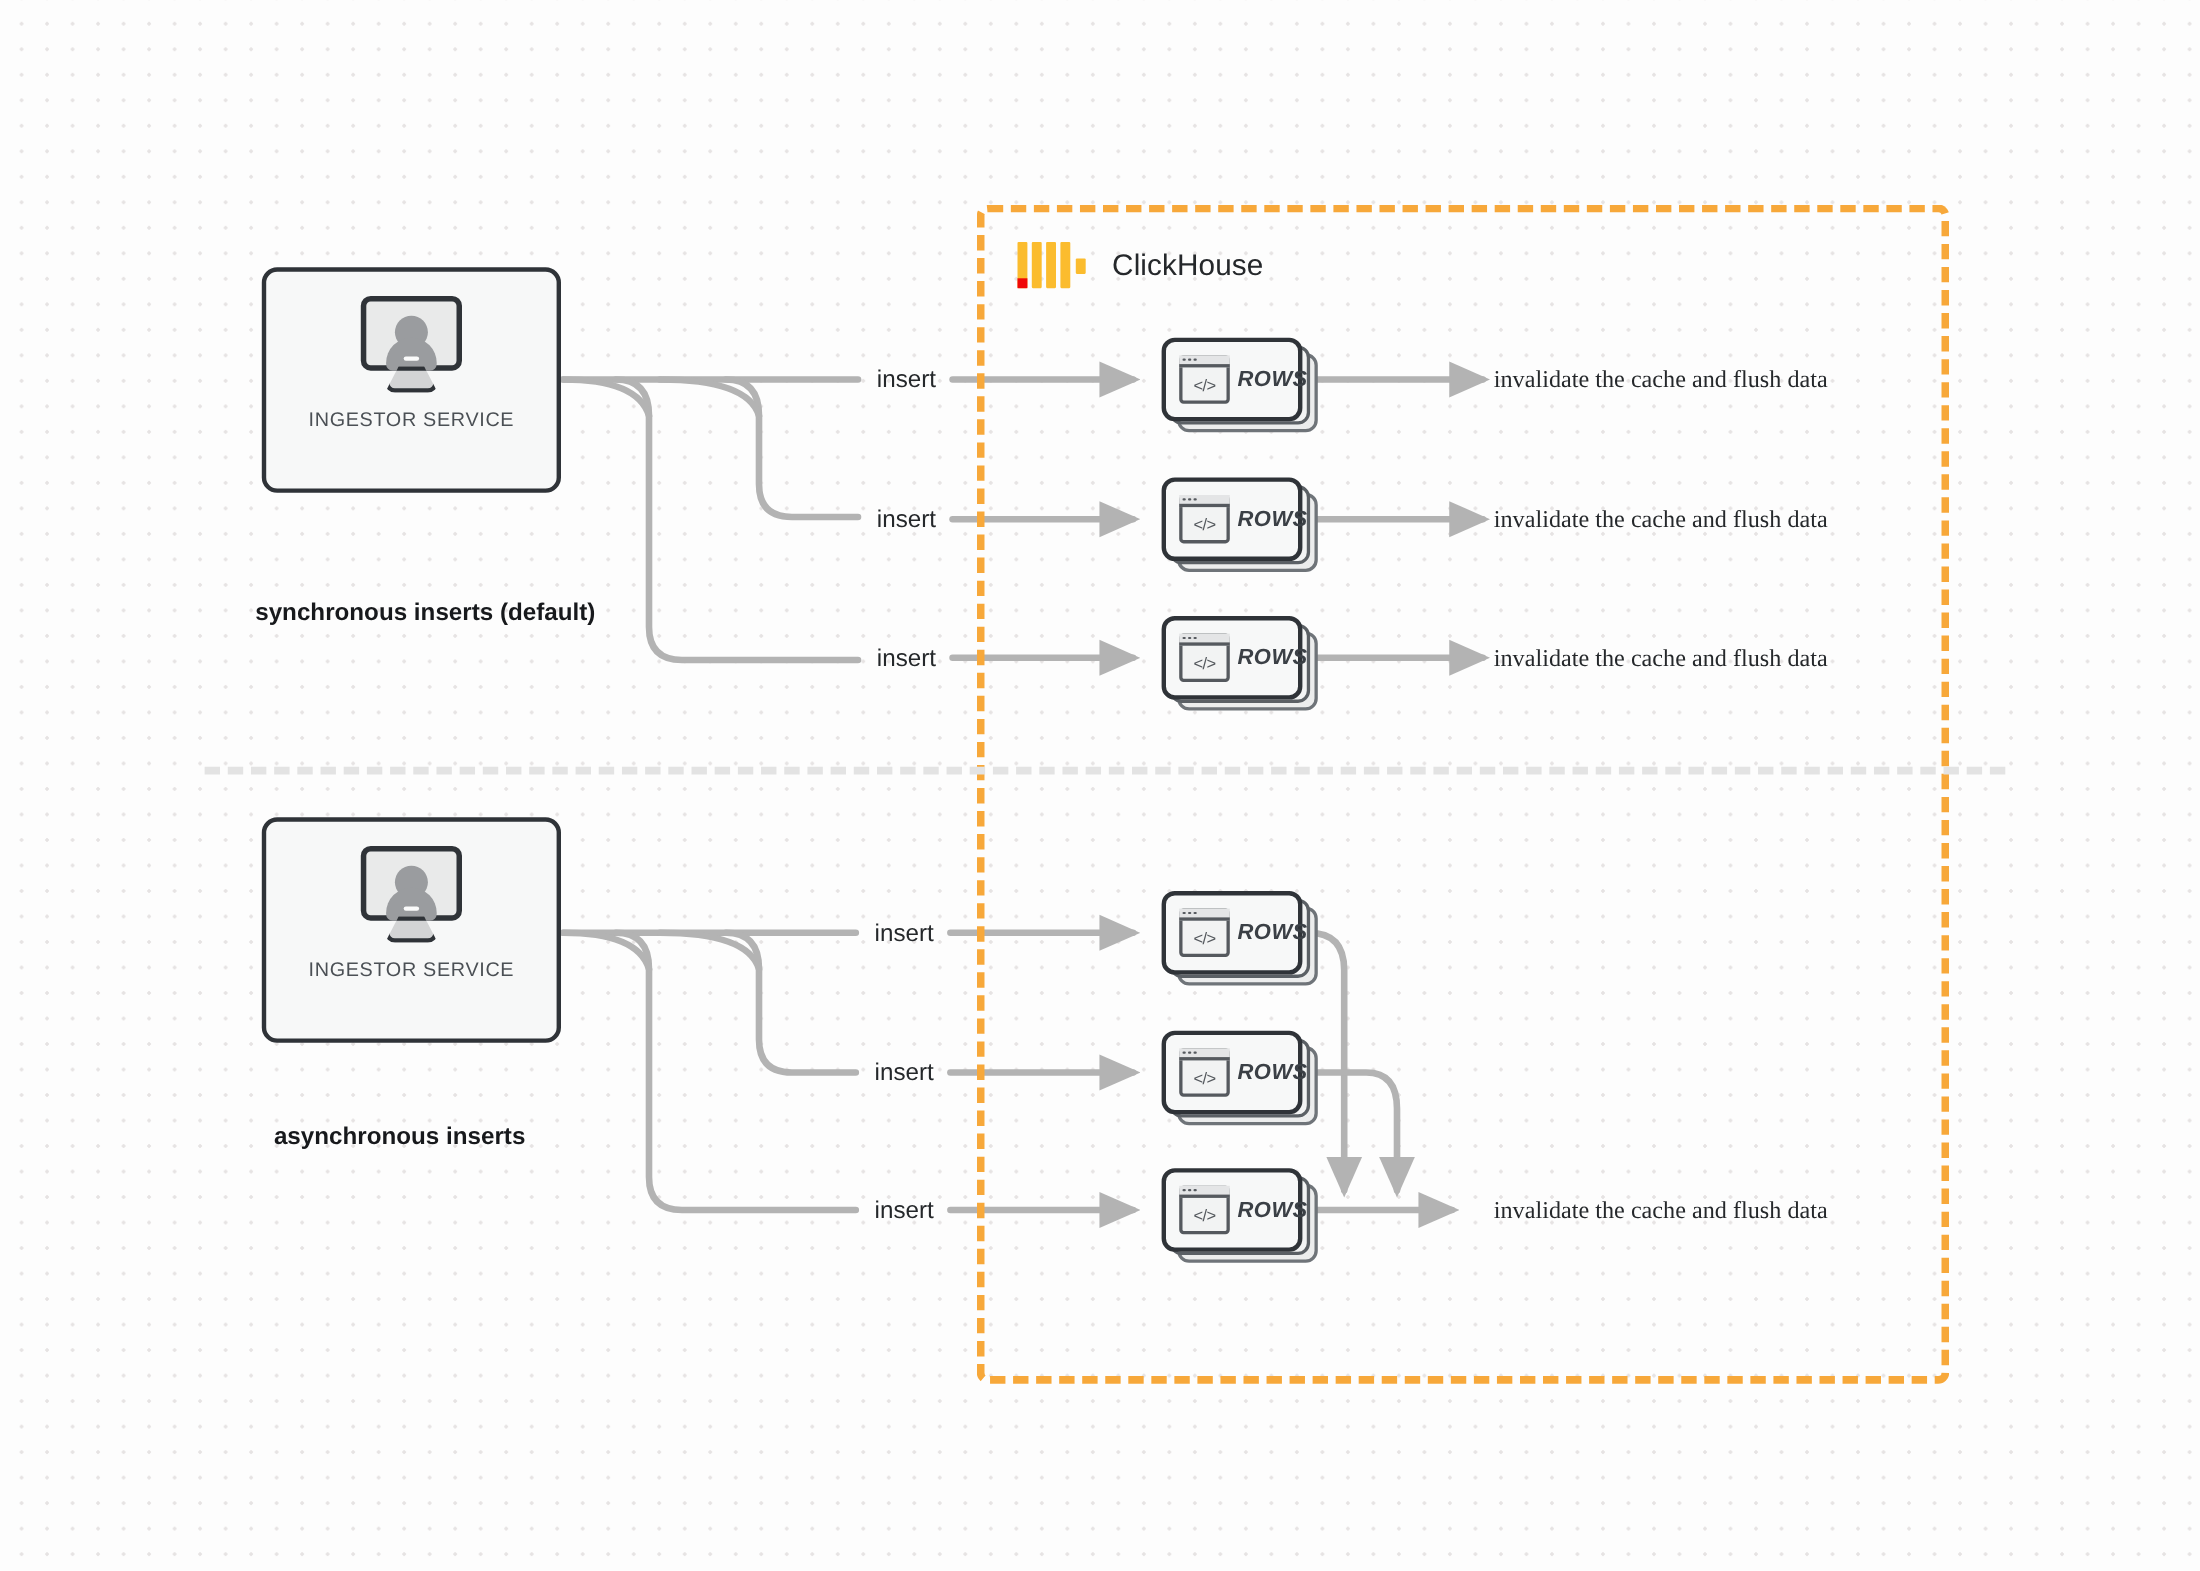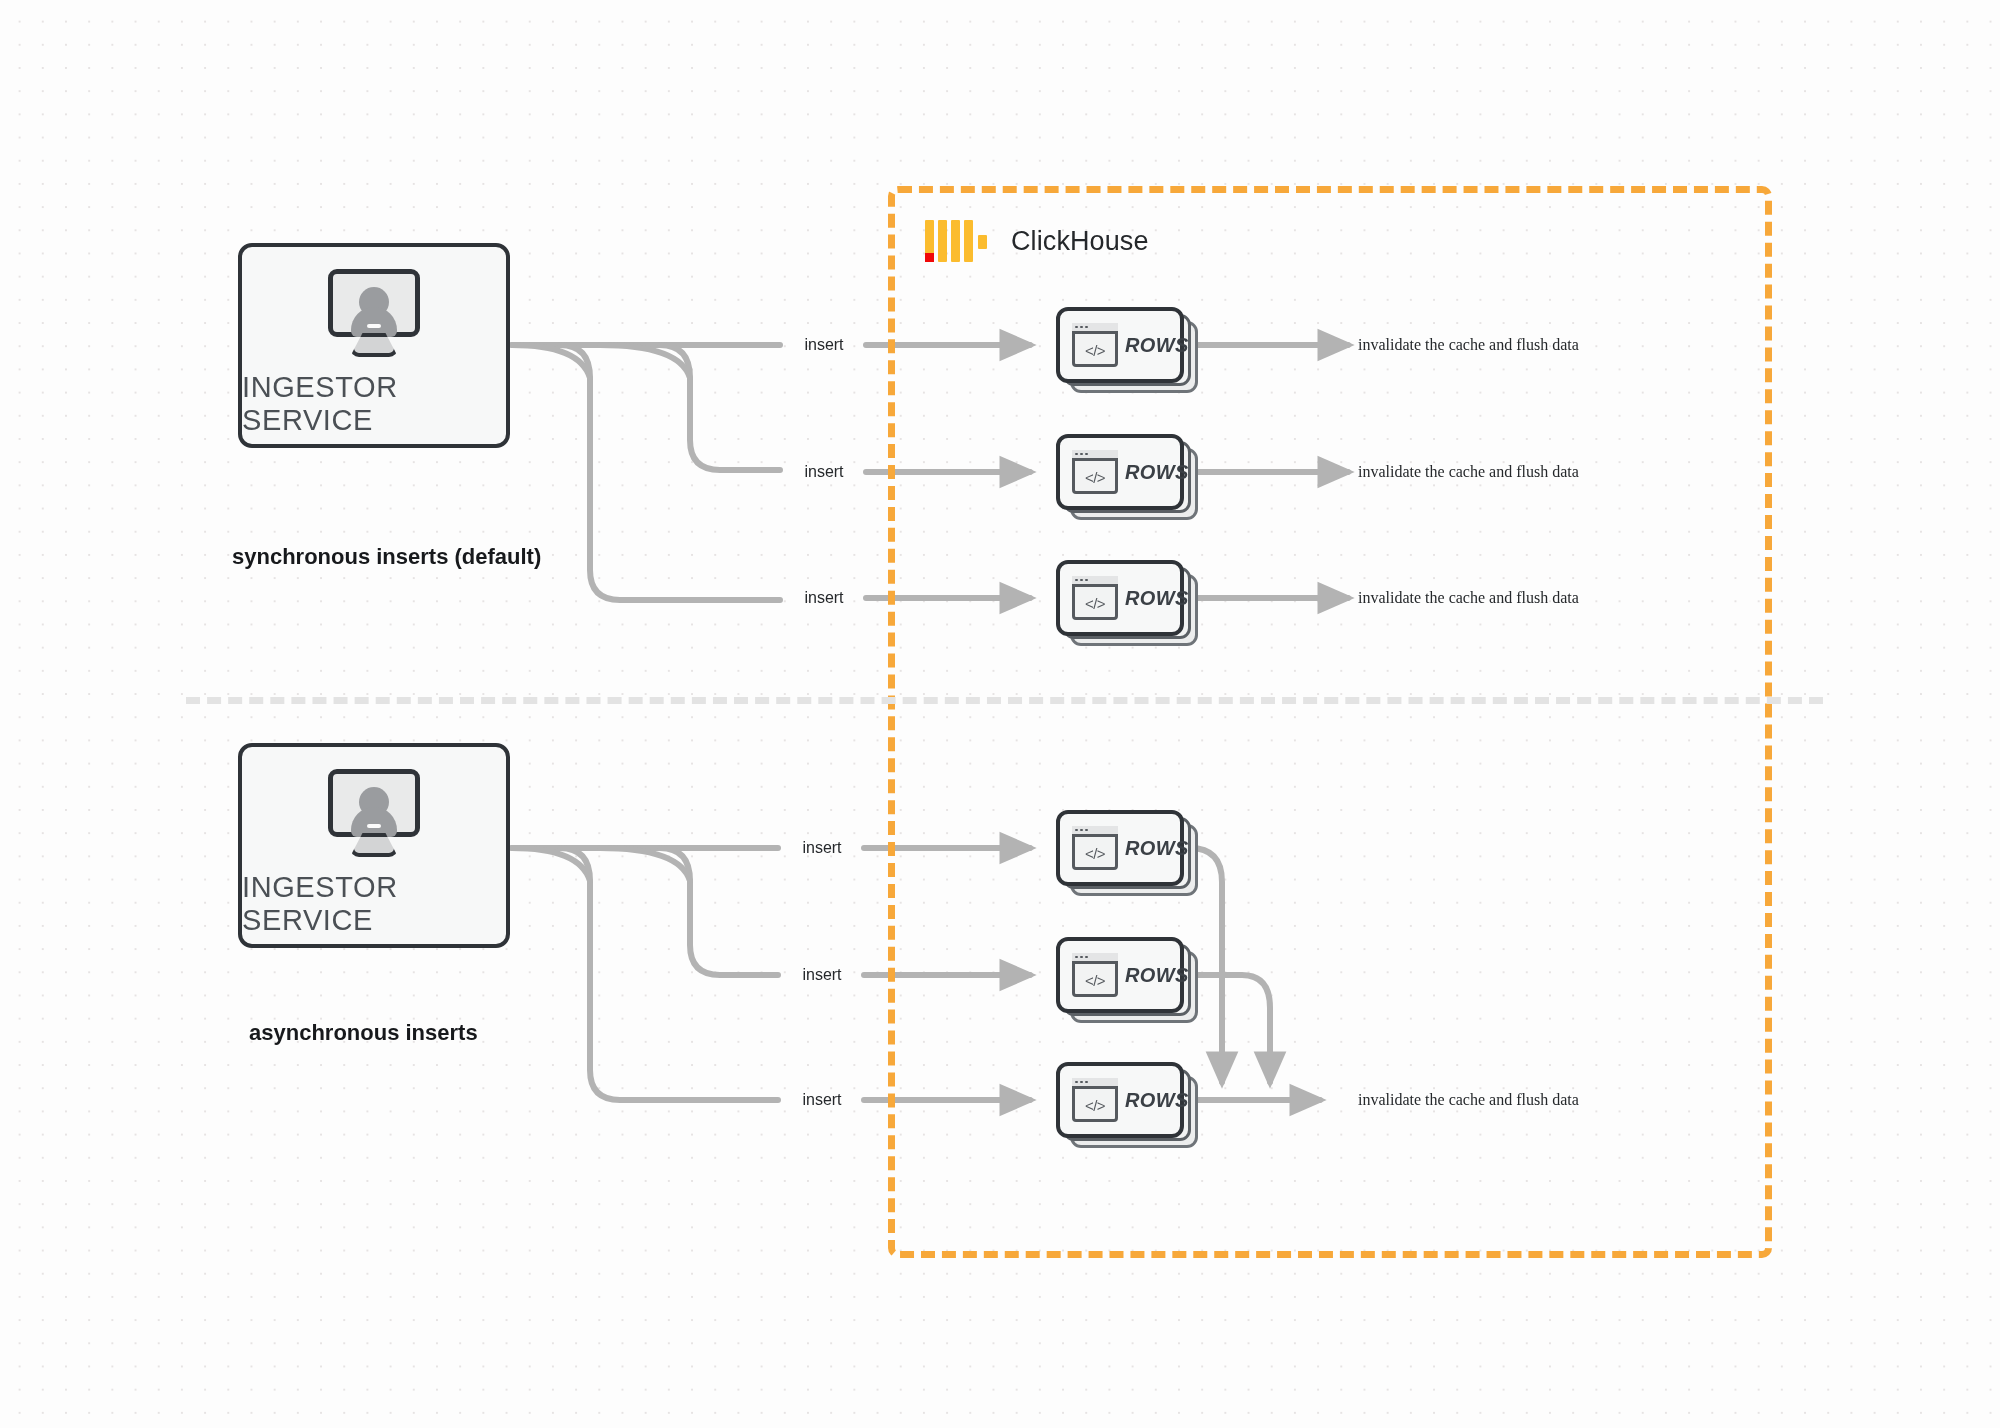--- a/index.html
+++ b/index.html
@@ -82,21 +82,21 @@
     width: 14px; height: 4px; border-radius: 2px; background: #fbfbfb;
   }
   .mon-stand {
     position: absolute; left: 50%; top: 64px; transform: translateX(-50%);
     width: 48px; height: 24px;
     background: #d3d4d5; border: 4px solid #2f3338;
     border-radius: 4px 4px 9px 9px;
     clip-path: polygon(26% 0, 74% 0, 100% 100%, 0 100%);
   }
   .svc-label {
-    margin-top: 14px; font-size: 29px; color: #4b5055; letter-spacing: .6px;
+    margin-top: 14px; font-size: 18px; color: #4b5055; letter-spacing: .6px;
   }
   .section-caption {
     position: absolute; font-size: 22px; font-weight: bold; color: #17191c;
   }
   .section-caption.sync  { left: 232px; top: 544px; }
   .section-caption.async { left: 249px; top: 1020px; }
 
   
   .rows-card { position: absolute; width: 128px; height: 76px; }
   .rows-card .shadow2 {
@@ -129,21 +129,21 @@
     font-family: "Liberation Sans", sans-serif; font-size: 15px; color: #55595e;
     letter-spacing: -.5px;
   }
   .rows-text {
     font-size: 20px; font-style: italic; font-weight: bold;
     color: #3b4046; letter-spacing: .4px;
   }
 
   
   .edge-label {
-    position: absolute; font-size: 16px; color: #25282b; white-space: nowrap;
+    position: absolute; font-size: 22px; color: #25282b; white-space: nowrap;
   }
   .edge-label.insert { transform: translate(-50%, -50%); }
   .edge-label.flush  { transform: translateY(-50%); font-family: Liberation Serif, serif; }
 
   
   .divider {
     position: absolute; left: 186px; top: 697px; width: 1637px; height: 0;
     border-top: 7px dashed #e3e3e3;
   }
 </style>

